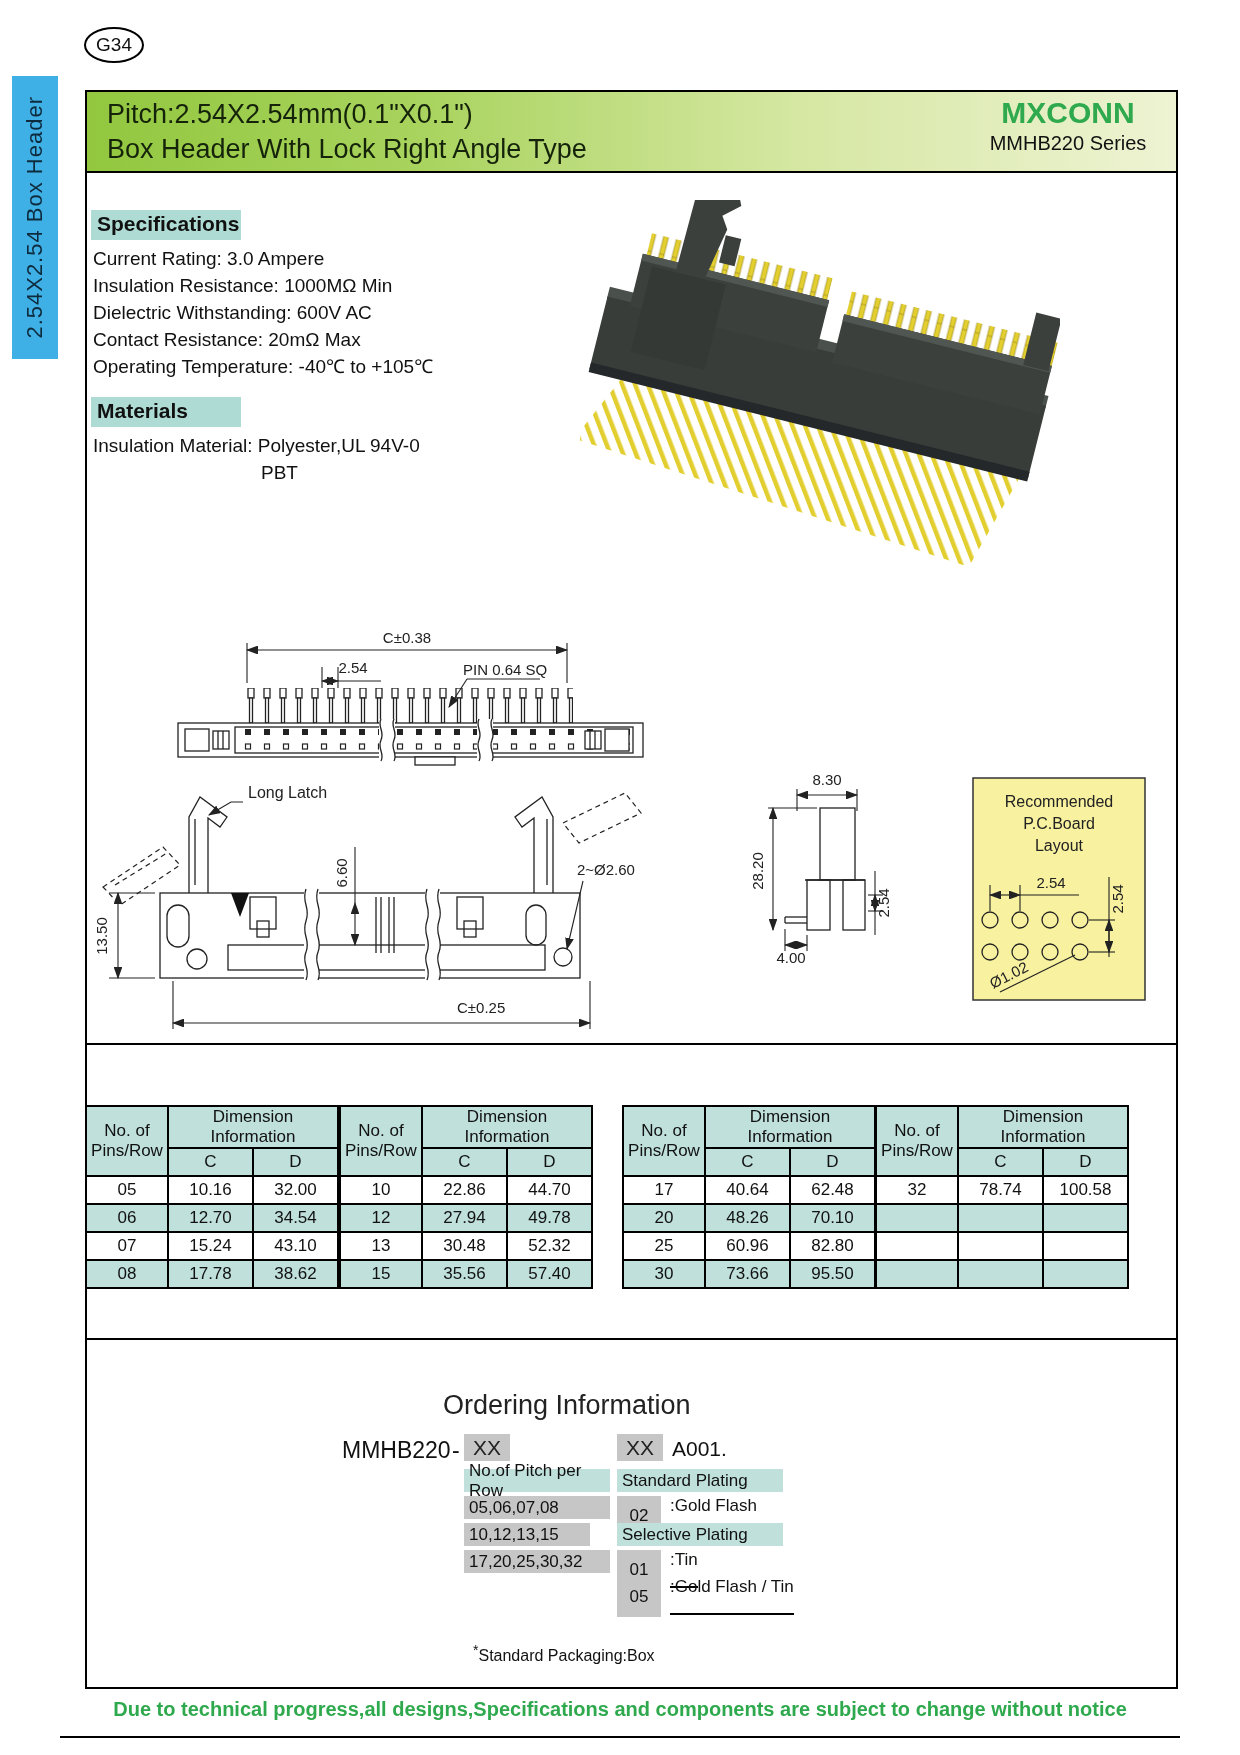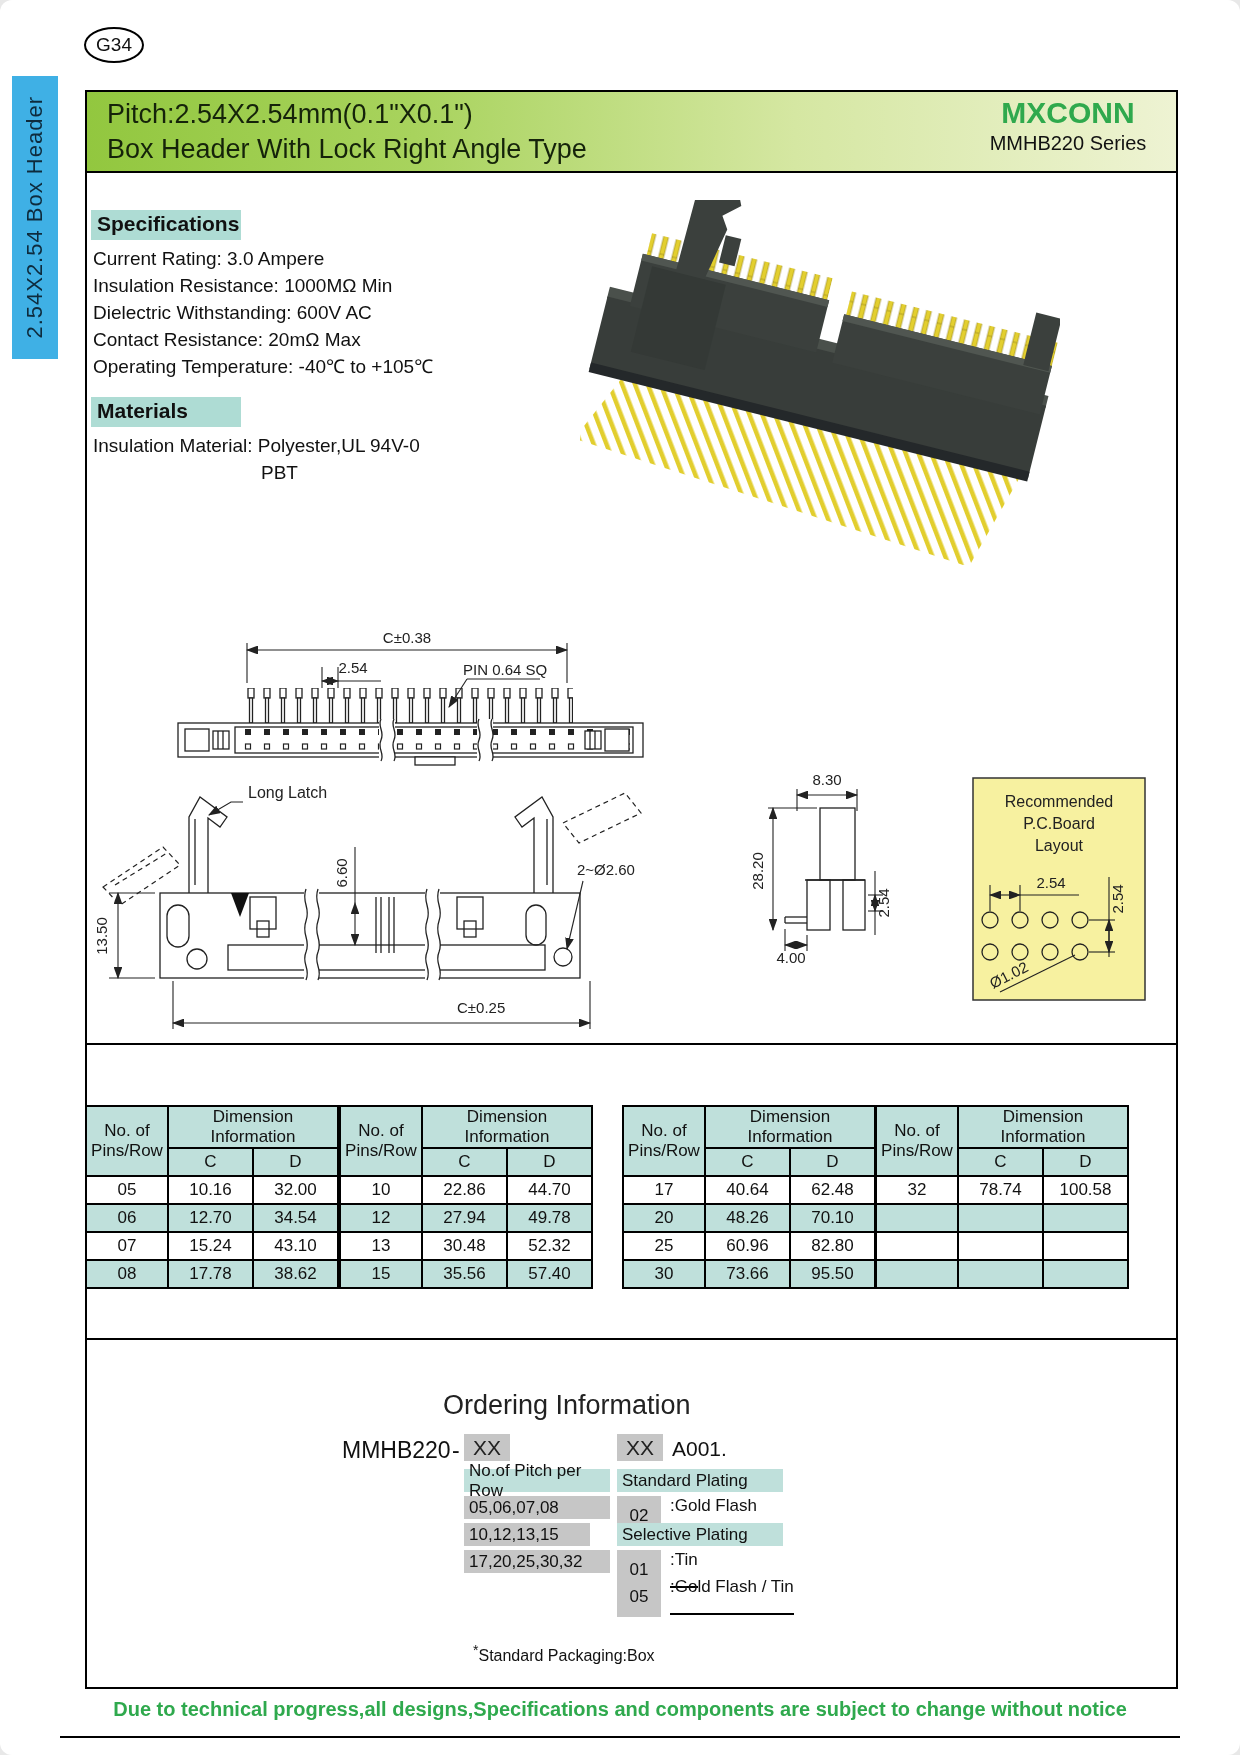--- a/index.html
+++ b/index.html
@@ -1,17 +1,17 @@
 <!DOCTYPE html>
 <html><head>
 <meta charset="utf-8">
 <style>
   html,body{margin:0;padding:0;background:#e8e8e8;}
   .page{position:relative;width:1240px;height:1755px;background:#ffffff;
-        font-family:"Liberation Sans",sans-serif;color:#111;overflow:hidden;margin:0 auto;border-radius:12px;}
+        font-family:"Liberation Sans",sans-serif;color:#111;overflow:hidden;margin:0 auto;}
   .abs{position:absolute;}
   
   .g34{left:84px;top:27px;width:56px;height:32px;border:2px solid #000;border-radius:50%;
        display:flex;align-items:center;justify-content:center;font-size:19px;}
   
   .side{left:12px;top:76px;width:46px;height:283px;background:#3fb0e5;
         display:flex;align-items:center;justify-content:center;}
   .side span{writing-mode:vertical-rl;transform:rotate(180deg);font-size:22px;color:#0e2b3d;letter-spacing:1px;}
   
   .banner{left:85px;top:90px;width:1093px;height:83px;box-sizing:border-box;border:2px solid #000;

